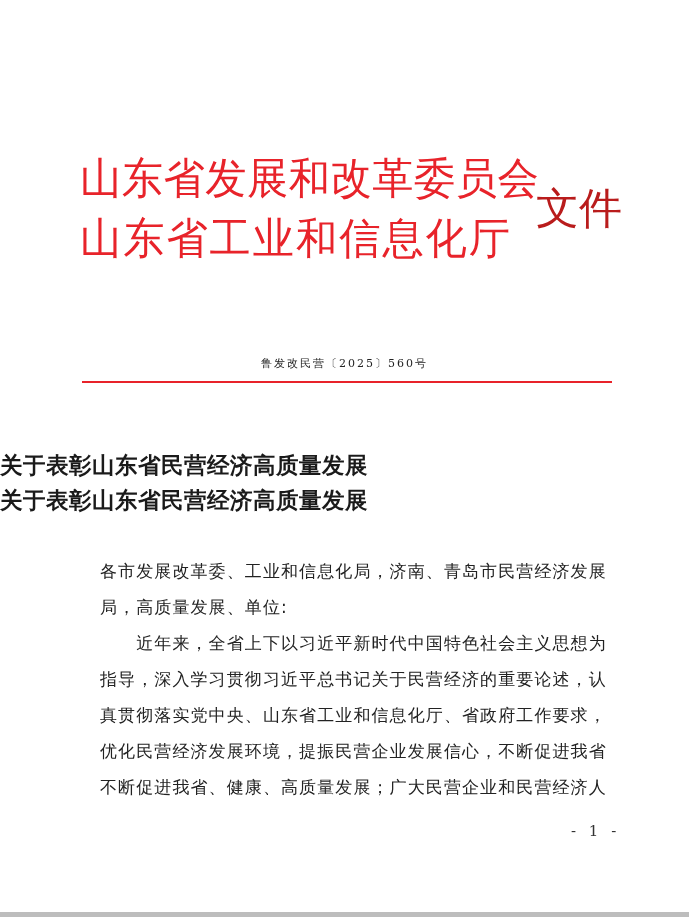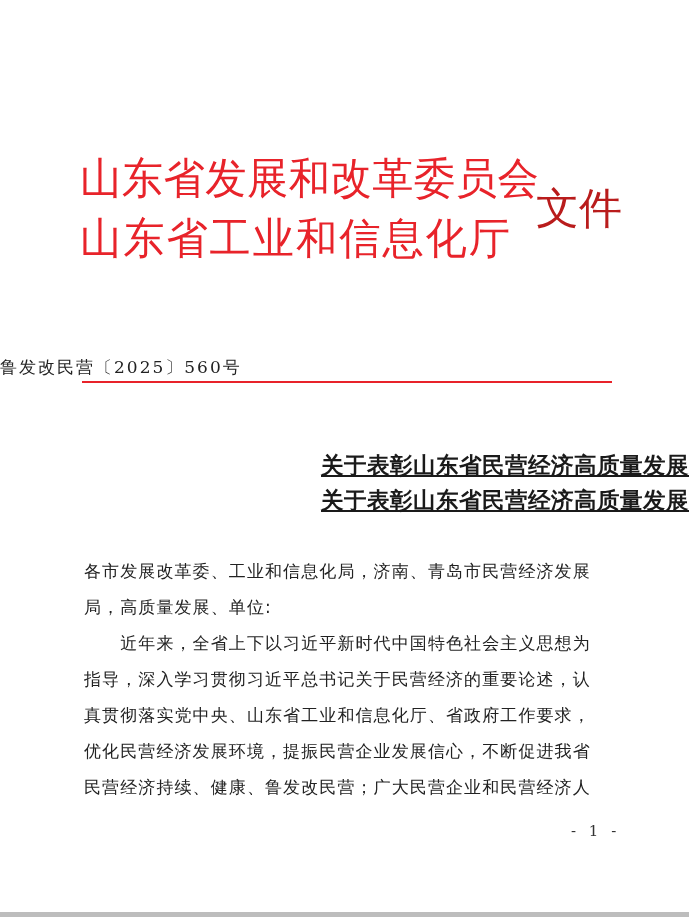--- a/index.html
+++ b/index.html
@@ -12,29 +12,29 @@
     .mast-line {
       position: absolute; left: 0; font-size: 43px; line-height: 52px; color: #e8232a;
       letter-spacing: 0.5px; white-space: nowrap; font-family: "DejaVu Serif", serif; transform: scaleX(0.96); transform-origin: left;
     }
     .mast-line.l1 { top: 0; }
     .mast-line.l2 { top: 60px; letter-spacing: 2px; }
     .mast-suffix {
       position: absolute; left: 456px; top: 30px; font-size: 43px; line-height: 52px; color: #b91c1c; white-space: nowrap;
     }
     .doc-number {
-      position: absolute; left: 0; width: 689px; top: 356px; text-align: left; font-size: 17px; letter-spacing: 2px;
+      position: absolute; left: 0; width: 689px; top: 356px; text-align: center; font-size: 11px; letter-spacing: 2px;
       color: #222; font-family: "DejaVu Serif", serif;
     }
     .red-rule { position: absolute; left: 82px; top: 381px; width: 530px; height: 2px; background: #e8232a; }
-    .title { position: absolute; left: 0; width: 689px; text-align: right; font-size: 22.5px; font-weight: bold; color: #1a1a1a; letter-spacing: 0.5px; font-family: "DejaVu Serif", serif; text-decoration: underline; }
+    .title { position: absolute; left: 0; width: 689px; text-align: left; font-size: 22.5px; font-weight: bold; color: #1a1a1a; letter-spacing: 0.5px; font-family: "DejaVu Serif", serif; }
     .title.t1 { top: 450px; }
     .title.t2 { top: 485px; }
     .body-text { position: absolute; left: 84px; width: 530px; font-size: 17px; color: #222; font-family: "DejaVu Sans", sans-serif; }
-    .line { position: absolute; left: 0; white-space: nowrap; letter-spacing: 1.1px; text-align: center; }
+    .line { position: absolute; left: 16px; white-space: nowrap; letter-spacing: 1.1px; text-align: center; }
     .page-num { position: absolute; left: 571px; top: 822px; font-size: 15px; color: #333; letter-spacing: 4px; font-family: "DejaVu Serif", serif; }
     .bottom-bar { position: absolute; left: 0; top: 912px; width: 689px; height: 5px; background: #bdbdbd; }
   </style>
 </head>
 <body>
 
 <div class="page">
 
   <div class="masthead">
     <div class="mast-line l1">山东省发展和改革委员会</div>
@@ -48,19 +48,19 @@
   <div class="title t1">关于表彰山东省民营经济高质量发展</div>
   <div class="title t2">关于表彰山东省民营经济高质量发展</div>
 
   <div class="body-text">
     <div class="line" style="top:560px">各市发展改革委、工业和信息化局，济南、青岛市民营经济发展</div>
     <div class="line" style="top:596px">局，高质量发展、单位:</div>
     <div class="line" style="top:632px">　　近年来，全省上下以习近平新时代中国特色社会主义思想为</div>
     <div class="line" style="top:668px">指导，深入学习贯彻习近平总书记关于民营经济的重要论述，认</div>
     <div class="line" style="top:704px">真贯彻落实党中央、山东省工业和信息化厅、省政府工作要求，</div>
     <div class="line" style="top:740px">优化民营经济发展环境，提振民营企业发展信心，不断促进我省</div>
-    <div class="line" style="top:776px">民营经济持续、健康、鲁发改民营；广大民营企业和民营经济人</div>
+    <div class="line" style="top:776px">不断促进我省、健康、高质量发展；广大民营企业和民营经济人</div>
   </div>
 
   <div class="page-num">- 1 -</div>
 </div>
 
 <div class="bottom-bar"></div>
 
 </body></html>

